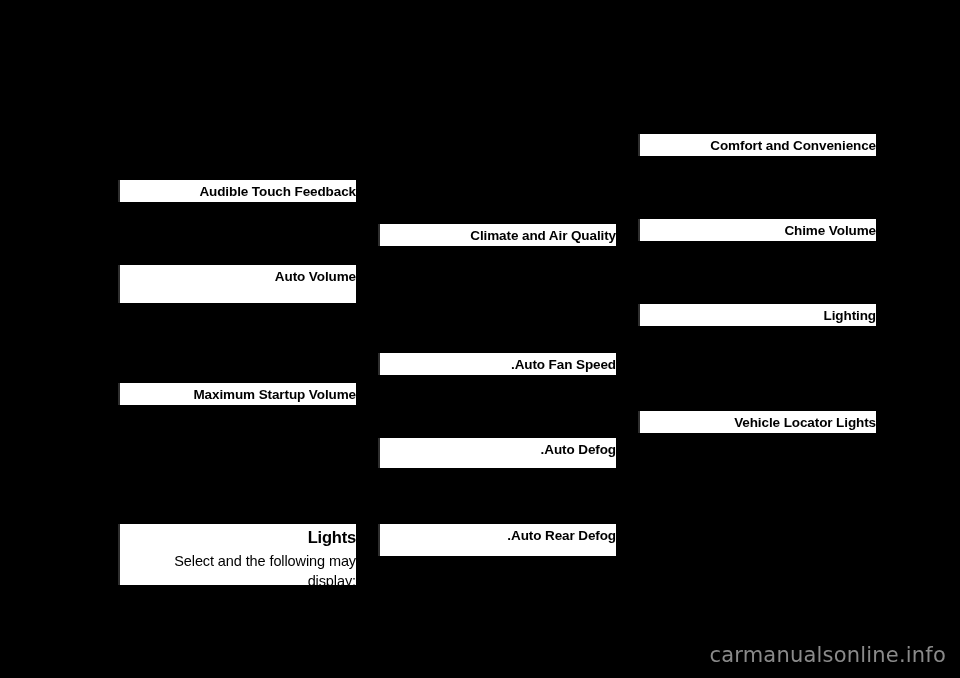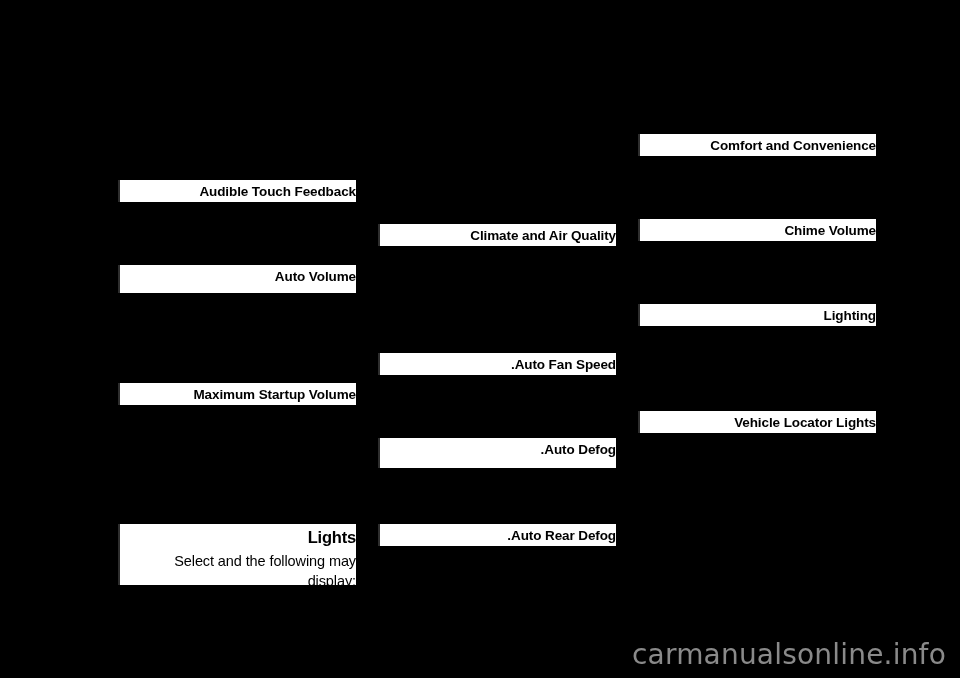--- a/index.html
+++ b/index.html
@@ -68,38 +68,38 @@
     opacity: 0.82;
   }
 
   
   #watermark {
     position: absolute;
     right: 14px;
     bottom: 8px;
     color: #8a8a8a;
     font-family: "DejaVu Sans", sans-serif;
-    font-size: 28px;
+    font-size: 21px;
     font-weight: 400;
     letter-spacing: 0.2px;
     line-height: 30px;
     white-space: nowrap;
   }
 </style>
 </head>
 <body>
 
 <div id="page">
 
   <div class="box heading" style="left:118px; top:180px; width:238px; height:22px;">
     <span class="edge-tick"></span>
     <span>Audible Touch Feedback</span>
   </div>
 
-  <div class="box heading" style="left:118px; top:265px; width:238px; height:28px;">
+  <div class="box heading" style="left:118px; top:265px; width:238px; height:38px;">
     <span class="edge-tick"></span>
     <span>Auto Volume</span>
   </div>
 
   <div class="box heading" style="left:118px; top:383px; width:238px; height:22px;">
     <span class="edge-tick"></span>
     <span>Maximum Startup Volume</span>
   </div>
 
   <div class="box heading-lg" style="left:118px; top:524px; width:238px; height:25px;">
@@ -120,21 +120,21 @@
   <div class="box heading" style="left:378px; top:353px; width:238px; height:22px;">
     <span class="edge-tick"></span>
     <span>.Auto Fan Speed</span>
   </div>
 
   <div class="box heading" style="left:378px; top:438px; width:238px; height:30px;">
     <span class="edge-tick"></span>
     <span>.Auto Defog</span>
   </div>
 
-  <div class="box heading" style="left:378px; top:524px; width:238px; height:22px;">
+  <div class="box heading" style="left:378px; top:524px; width:238px; height:32px;">
     <span class="edge-tick"></span>
     <span>.Auto Rear Defog</span>
   </div>
 
   <div class="box heading" style="left:638px; top:134px; width:238px; height:22px;">
     <span class="edge-tick"></span>
     <span>Comfort and Convenience</span>
   </div>
 
   <div class="box heading" style="left:638px; top:219px; width:238px; height:22px;">

